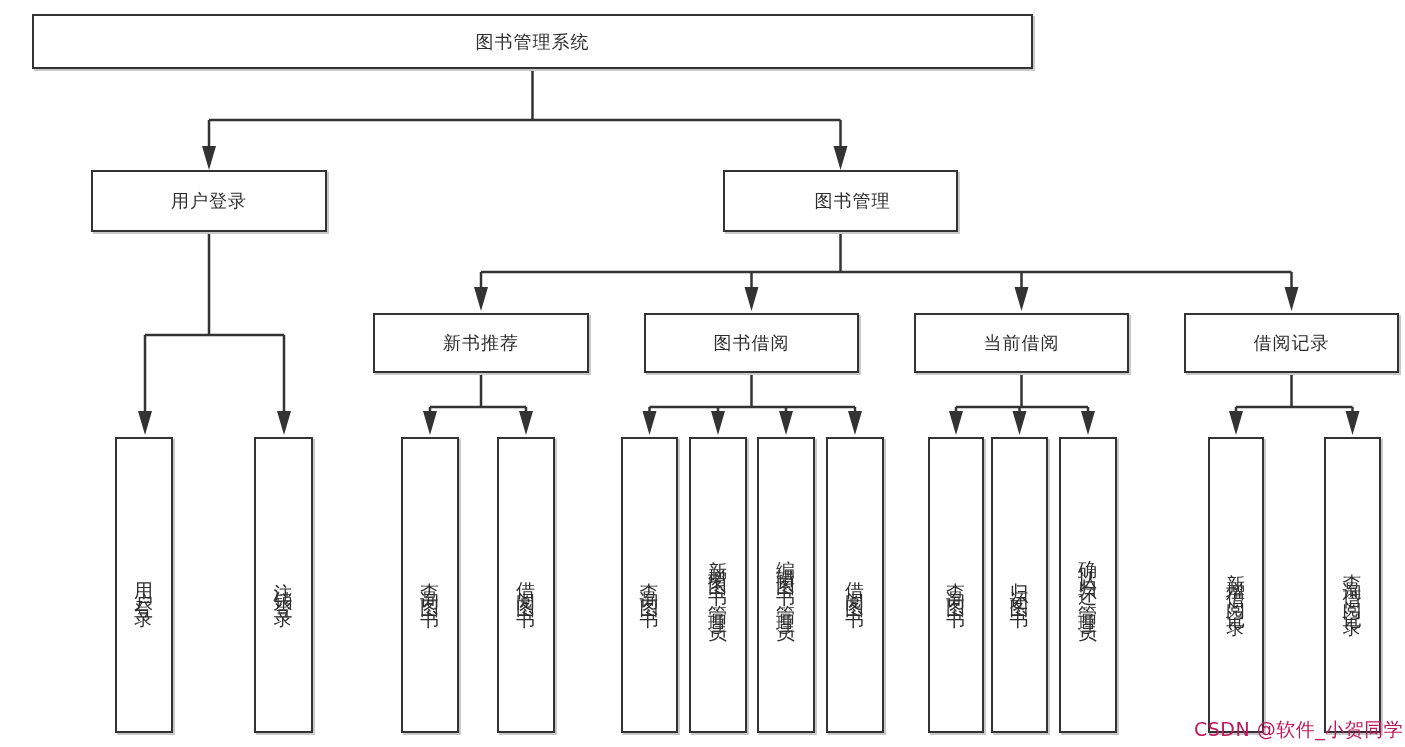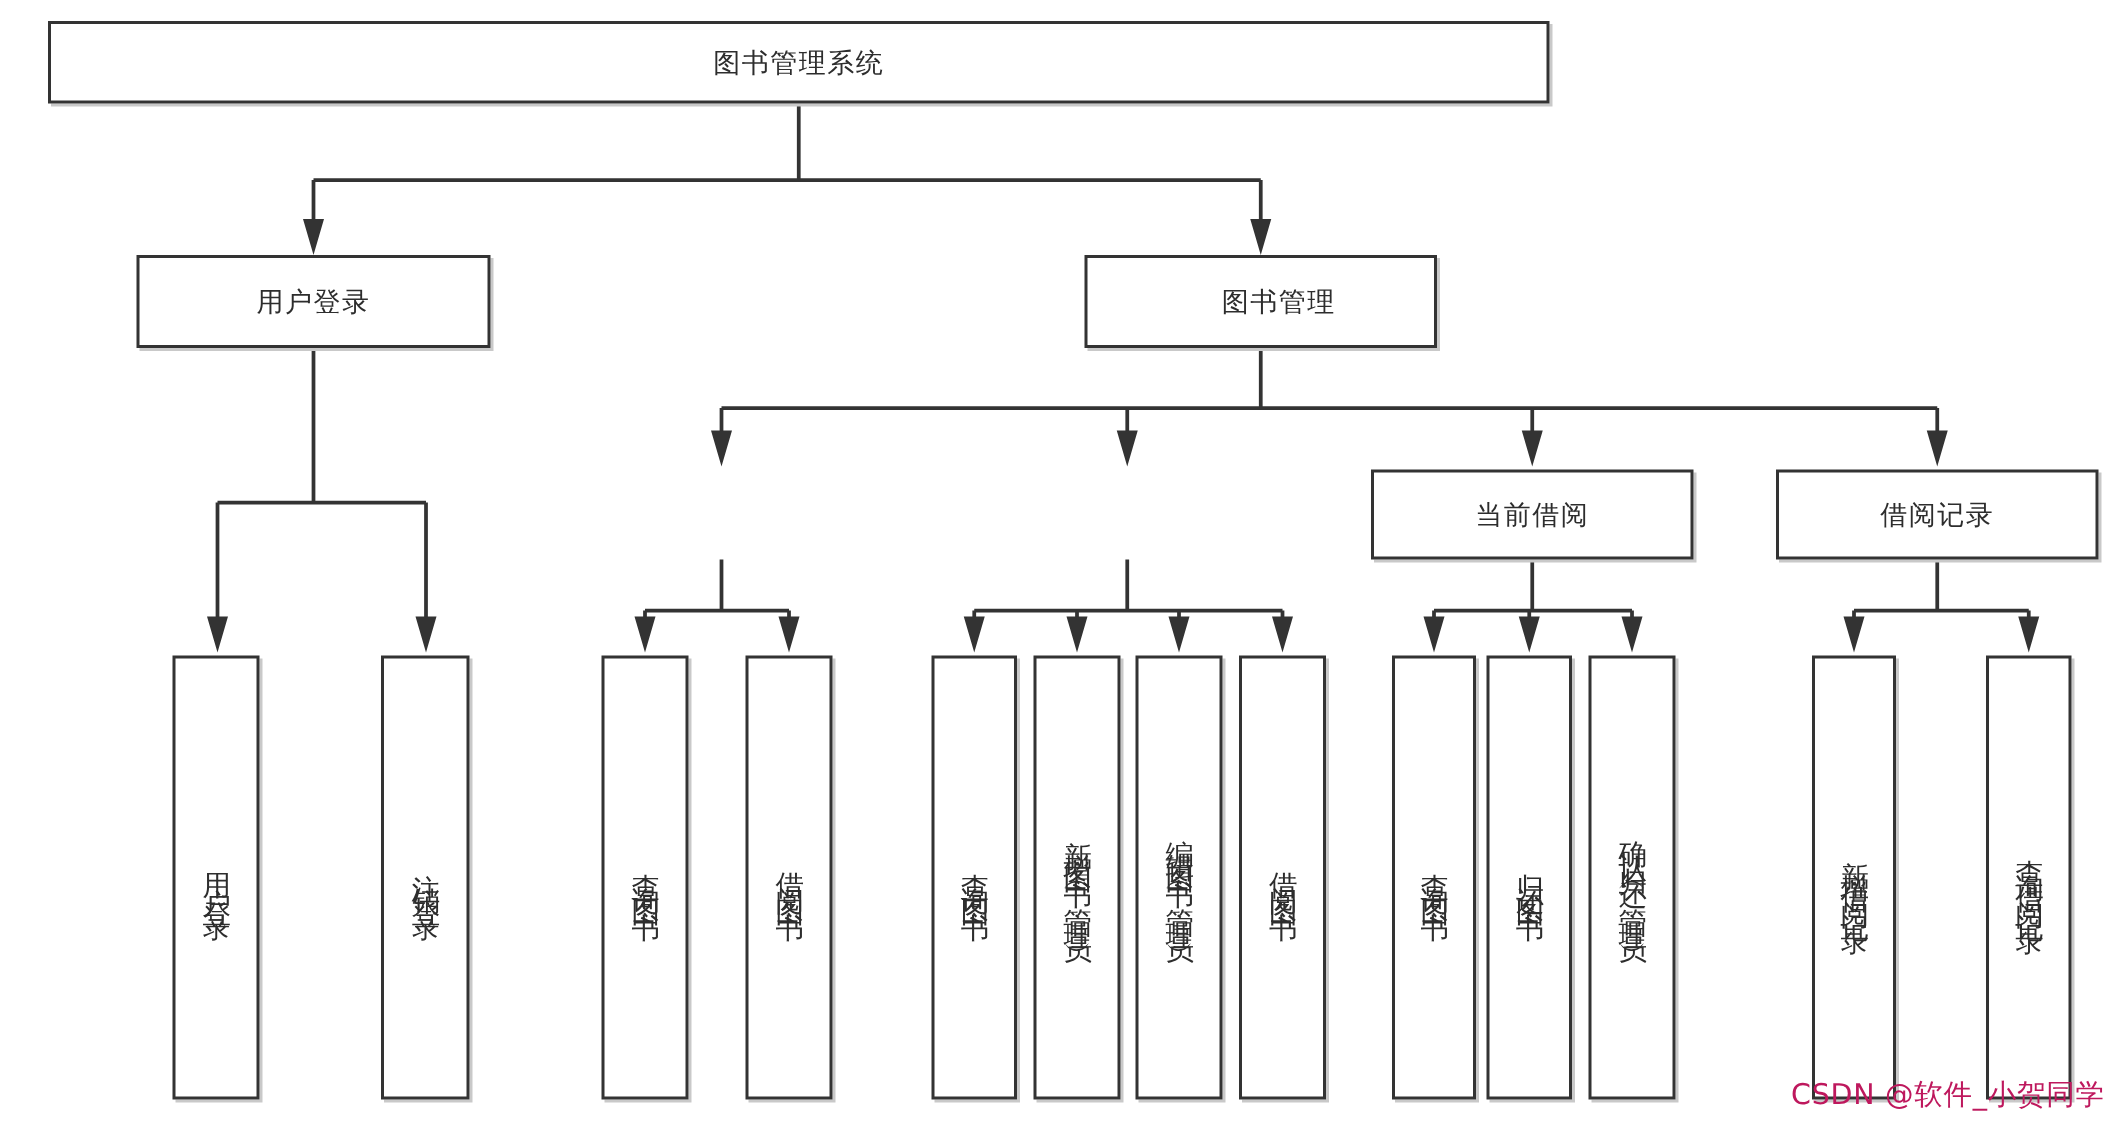--- a/index.html
+++ b/index.html
@@ -106,20 +106,26 @@
     <span>图书管理系统</span>
   </div>
 
   <div class="box" style="left:80px; top:170px; width:236px; height:62px;">
     <span>用户登录</span>
   </div>
   <div class="box" style="left:712px; top:170px; width:235px; height:62px;padding-left:24px;">
     <span>图书管理</span>
   </div>
 
+  <div class="box" style="left:362px; top:313px; width:216px; height:60px;">
+    <span>新书推荐</span>
+  </div>
+  <div class="box" style="left:633px; top:313px; width:215px; height:60px;">
+    <span>图书借阅</span>
+  </div>
   <div class="box" style="left:903px; top:313px; width:215px; height:60px;">
     <span>当前借阅</span>
   </div>
   <div class="box" style="left:1173px; top:313px; width:215px; height:60px;">
     <span>借阅记录</span>
   </div>
 
   <div class="box leaf" style="left:104px; width:58px;">
     <span class="vtext">用户登录</span>
   </div>

